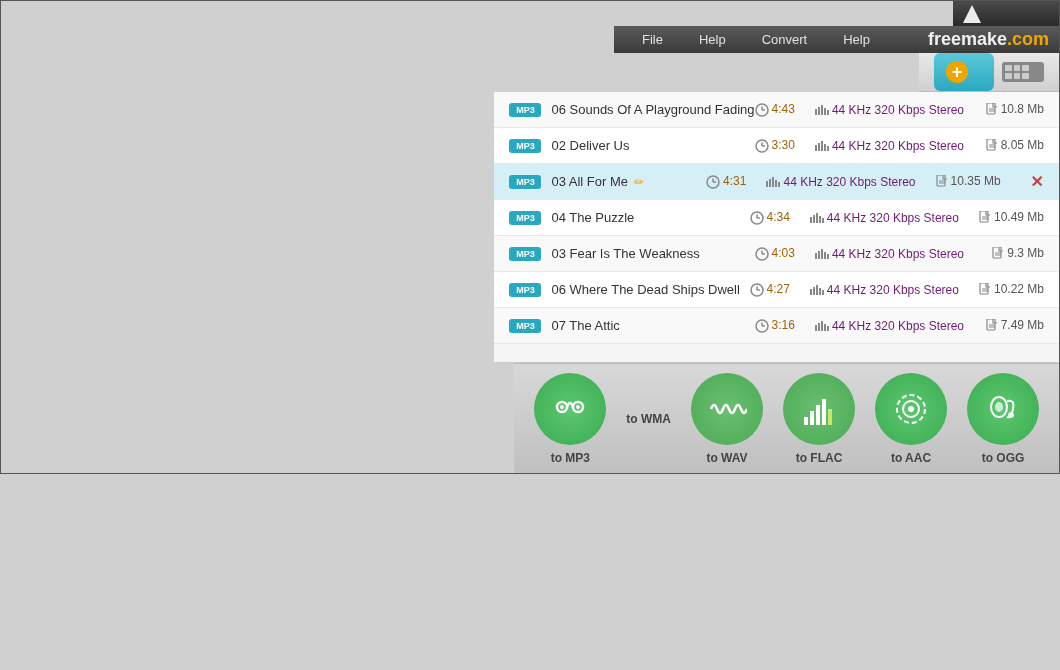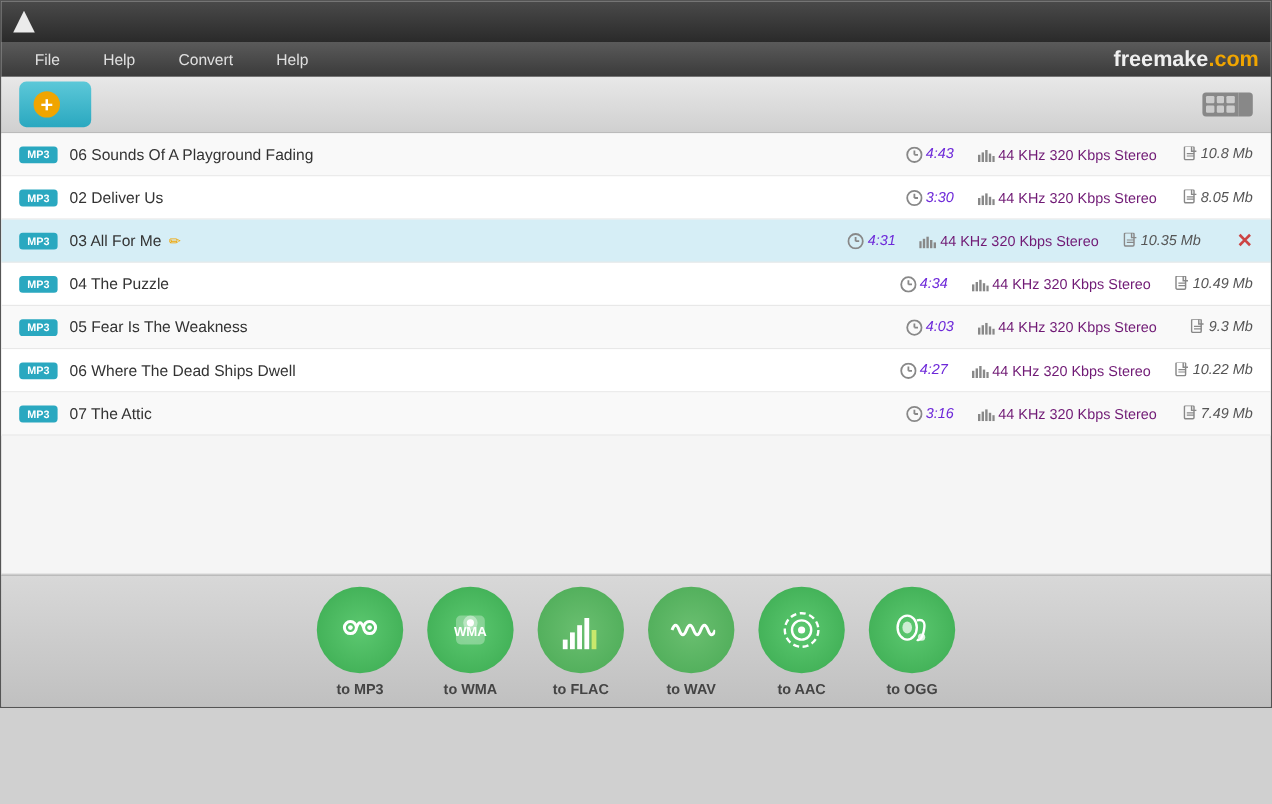--- a/index.html
+++ b/index.html
@@ -202,31 +202,29 @@
       cursor: pointer;
     }
     .file-meta {
       display: flex;
       align-items: center;
       gap: 20px;
       color: #666;
       font-size: 12px;
     }
     .file-duration {
-      color: #6d28d9;
-      font-style: italic;
+      color: #a16207;
     }
     .file-quality {
       color: #701a75;
     }
     .file-size {
       color: #555;
       min-width: 60px;
       text-align: right;
-      font-style: italic;
     }
     .delete-icon {
       color: #cc4444;
       margin-left: 10px;
       cursor: pointer;
       font-size: 16px;
       font-weight: bold;
     }
 
     
@@ -272,25 +270,26 @@
     .icon-flac { background: radial-gradient(circle, #6abf70, #4aaa55); }
     
     .icon-aac { background: radial-gradient(circle, #5cc870, #3aaa50); }
     
     .icon-m4a { background: radial-gradient(circle, #5cc870, #3aaa50); }
     
     .icon-ogg { background: radial-gradient(circle, #5cc870, #3aaa50); }
 
     .window {
       width: 1060px;
-      height: 590px;
+      height: 474px;
       border: 1px solid #555;
       overflow: hidden;
       display: flex;
       flex-direction: column;
+      align-items: flex-end;
     }
   </style>
 </head>
 <body>
 
 <div class="window">
 
   <div class="title-bar">
     <div class="title-bar-left">
       <svg width="22" height="22" viewBox="0 0 22 22">
@@ -447,21 +446,21 @@
           <rect x="1" y="0" width="8" height="11" rx="1" fill="none" stroke="#888" stroke-width="1.2"></rect>
           <path d="M7,0 L7,4 L11,4" fill="none" stroke="#888" stroke-width="1.2"></path>
           <line x1="3" y1="6" x2="9" y2="6" stroke="#888" stroke-width="1"></line>
           <line x1="3" y1="8" x2="9" y2="8" stroke="#888" stroke-width="1"></line>
         </svg>10.49 Mb</span>
 
     </div>
   </div>
         <div class="file-row">
     <span class="mp3-badge">MP3</span>
-    <span class="file-name">05 Fear Is The Weakness</span>
+    <span class="file-name">03 Fear Is The Weakness</span>
     <div class="file-meta">
       <span class="file-duration">
         <svg width="14" height="14" viewBox="0 0 14 14" style="vertical-align:middle;margin-right:3px">
           <circle cx="7" cy="7" r="6" fill="none" stroke="#888" stroke-width="1.5"></circle>
           <line x1="7" y1="7" x2="7" y2="3.5" stroke="#888" stroke-width="1.5"></line>
           <line x1="7" y1="7" x2="10" y2="7" stroke="#888" stroke-width="1.5"></line>
         </svg>4:03</span>
       <span class="file-quality">
         <svg width="14" height="10" viewBox="0 0 14 10" style="vertical-align:middle;margin-right:3px">
           <rect x="0" y="4" width="2" height="6" fill="#888"></rect>
@@ -546,51 +545,43 @@
     <circle cx="12" cy="18" r="5" fill="none" stroke="white" stroke-width="2.5"></circle>
     <circle cx="12" cy="18" r="2" fill="white"></circle>
     <circle cx="28" cy="18" r="5" fill="none" stroke="white" stroke-width="2.5"></circle>
     <circle cx="28" cy="18" r="2" fill="white"></circle>
     <path d="M17 18 Q20 10 23 18" fill="none" stroke="white" stroke-width="2.5"></path>
   </svg>
     </div>
     <span class="conv-label">to MP3</span>
   </div>
       <div class="conv-btn">
-    <div class="conv-icon icon-wma">
+    <span class="conv-label">to WMA</span>
+  </div>
+      <div class="conv-btn">
+    <div class="conv-icon icon-wav">
       <svg width="40" height="40" viewBox="0 0 40 40">
-    <rect x="8" y="8" width="24" height="24" rx="4" fill="rgba(255,255,255,0.3)"></rect>
-    <text x="20" y="25" text-anchor="middle" fill="white" font-size="11" font-weight="bold">WMA</text>
-    <circle cx="20" cy="14" r="6" fill="rgba(255,255,255,0.4)"></circle>
-    <circle cx="20" cy="14" r="3" fill="white"></circle>
+    <path d="M4 20 Q7 12 10 20 Q13 28 16 20 Q19 12 22 20 Q25 28 28 20 Q31 12 34 20 Q37 28 40 20" fill="none" stroke="white" stroke-width="2.5"></path>
   </svg>
     </div>
-    <span class="conv-label">to WMA</span>
+    <span class="conv-label">to WAV</span>
   </div>
       <div class="conv-btn">
     <div class="conv-icon icon-flac">
       <svg width="40" height="40" viewBox="0 0 40 40">
     <rect x="5" y="28" width="4" height="8" fill="white"></rect>
     <rect x="11" y="22" width="4" height="14" fill="white"></rect>
     <rect x="17" y="16" width="4" height="20" fill="white"></rect>
     <rect x="23" y="10" width="4" height="26" fill="white"></rect>
     <rect x="29" y="20" width="4" height="16" fill="#c8e86c"></rect>
   </svg>
     </div>
     <span class="conv-label">to FLAC</span>
   </div>
       <div class="conv-btn">
-    <div class="conv-icon icon-wav">
-      <svg width="40" height="40" viewBox="0 0 40 40">
-    <path d="M4 20 Q7 12 10 20 Q13 28 16 20 Q19 12 22 20 Q25 28 28 20 Q31 12 34 20 Q37 28 40 20" fill="none" stroke="white" stroke-width="2.5"></path>
-  </svg>
-    </div>
-    <span class="conv-label">to WAV</span>
-  </div>
-      <div class="conv-btn">
     <div class="conv-icon icon-aac">
       <svg width="40" height="40" viewBox="0 0 40 40">
     <ellipse cx="20" cy="20" rx="14" ry="14" fill="none" stroke="white" stroke-width="2" stroke-dasharray="5,3"></ellipse>
     <ellipse cx="20" cy="20" rx="8" ry="8" fill="none" stroke="white" stroke-width="2"></ellipse>
     <circle cx="20" cy="20" r="3" fill="white"></circle>
   </svg>
     </div>
     <span class="conv-label">to AAC</span>
   </div>
       <div class="conv-btn">

